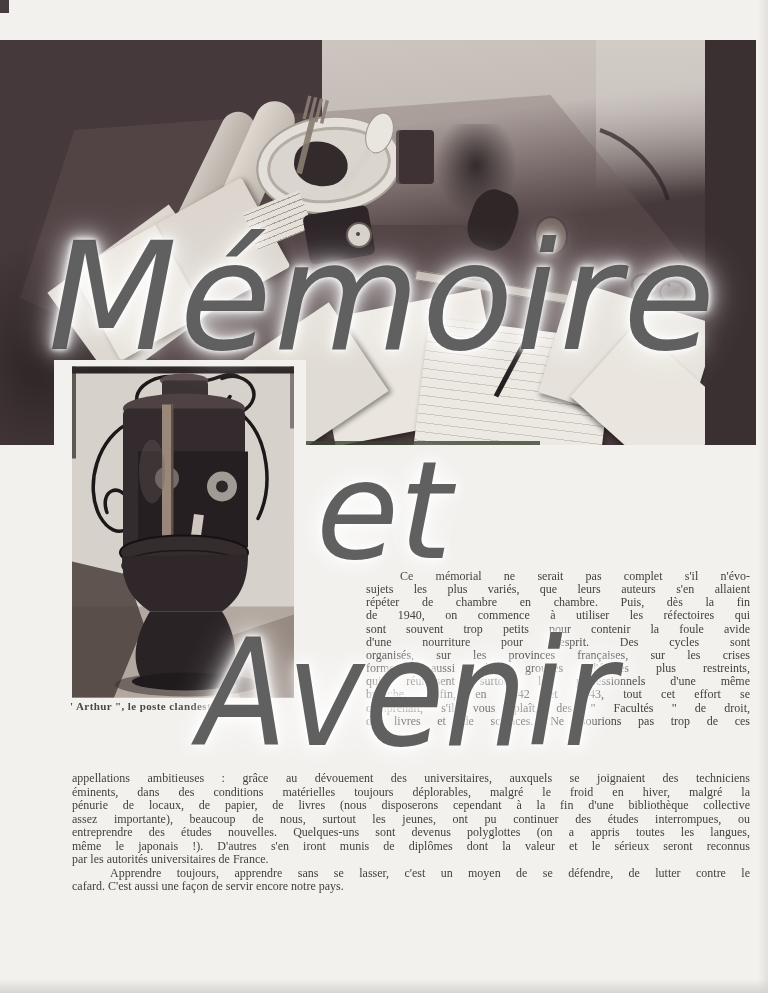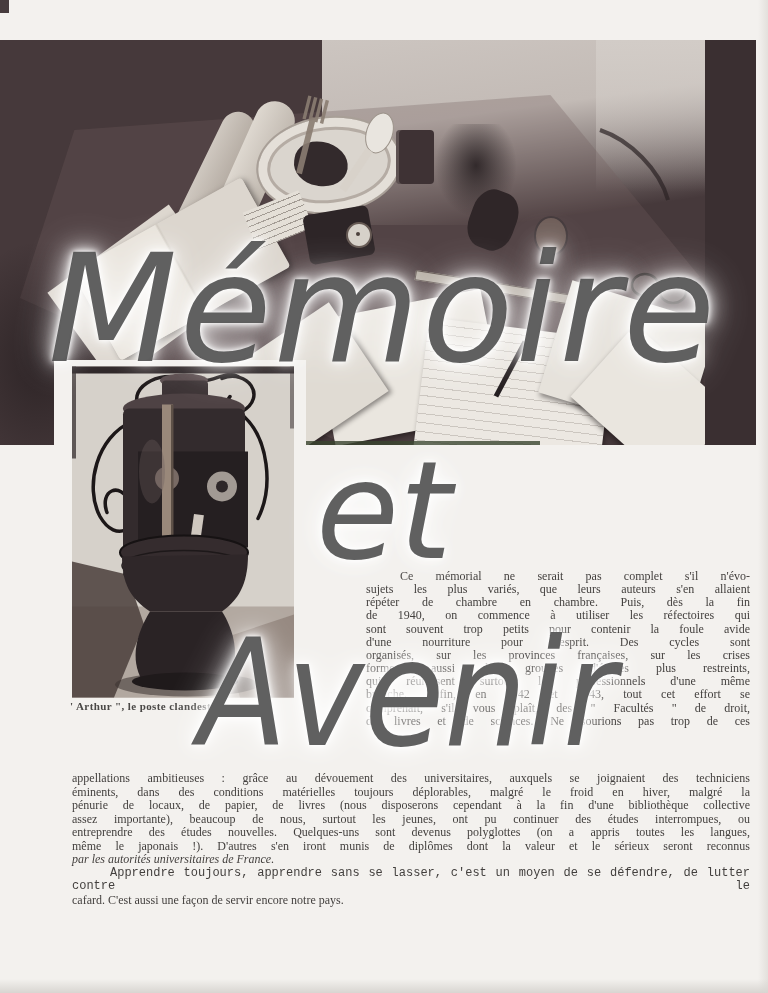--- a/index.html
+++ b/index.html
@@ -90,32 +90,32 @@
   .radio-img{ position:absolute; left:72px; top:366px; width:222px; height:332px;
     background:#d6d1ca; z-index:3; overflow:hidden; }
   .caption{ position:absolute; left:70px; top:700px; z-index:2;
     font-size:11px; font-weight:bold; color:#4a4846; letter-spacing:.4px; }
 
   
   .wm{ position:absolute; z-index:9; font-family:"DejaVu Sans", sans-serif;
     font-style:italic; color:rgba(74,74,74,.88); line-height:1; white-space:nowrap;
     text-shadow:0 0 5px #fff, 0 0 12px #fff, 0 0 24px rgba(255,255,255,.95), 0 0 42px rgba(255,255,255,.65);
     pointer-events:none; }
-  .wm1{ left:48px; top:234px; font-size:150px; letter-spacing:2px; }
+  .wm1{ left:48px; top:222px; font-size:150px; letter-spacing:2px; }
   .wm2{ left:316px; top:444px; font-size:135px; }
   .wm3{ left:198px; top:620px; font-size:148px; transform:scaleX(.88); transform-origin:left top; }
 
   
   .col{ position:absolute; color:#423f3d; z-index:2; }
   .col-narrow{ left:366px; top:562px; width:384px; font-size:12px; line-height:13.15px;margin-top:8px; }
   .col-wide{ left:72px; top:772px; width:678px; font-size:12px; line-height:13.5px; }
   .tl{ text-align:justify; text-align-last:justify; }
   .col-narrow .tl:first-child{ text-indent:34px; }
-  .col-wide .tl:nth-child(7){ text-align-last:left;font-style:italic; }
-  .col-wide .tl:nth-child(8){ text-indent:38px;font-family:Liberation Mono, monospace; }
+  .col-wide .tl:nth-child(7){ text-align-last:left; }
+  .col-wide .tl:nth-child(8){ text-indent:38px; }
   .col-wide .tl:nth-child(9){ text-align-last:left; }
 </style>
 </head>
 <body>
 
 <div class="page">
 
   <div class="corner-mark"></div>
   <div class="edge-right"></div>
 

